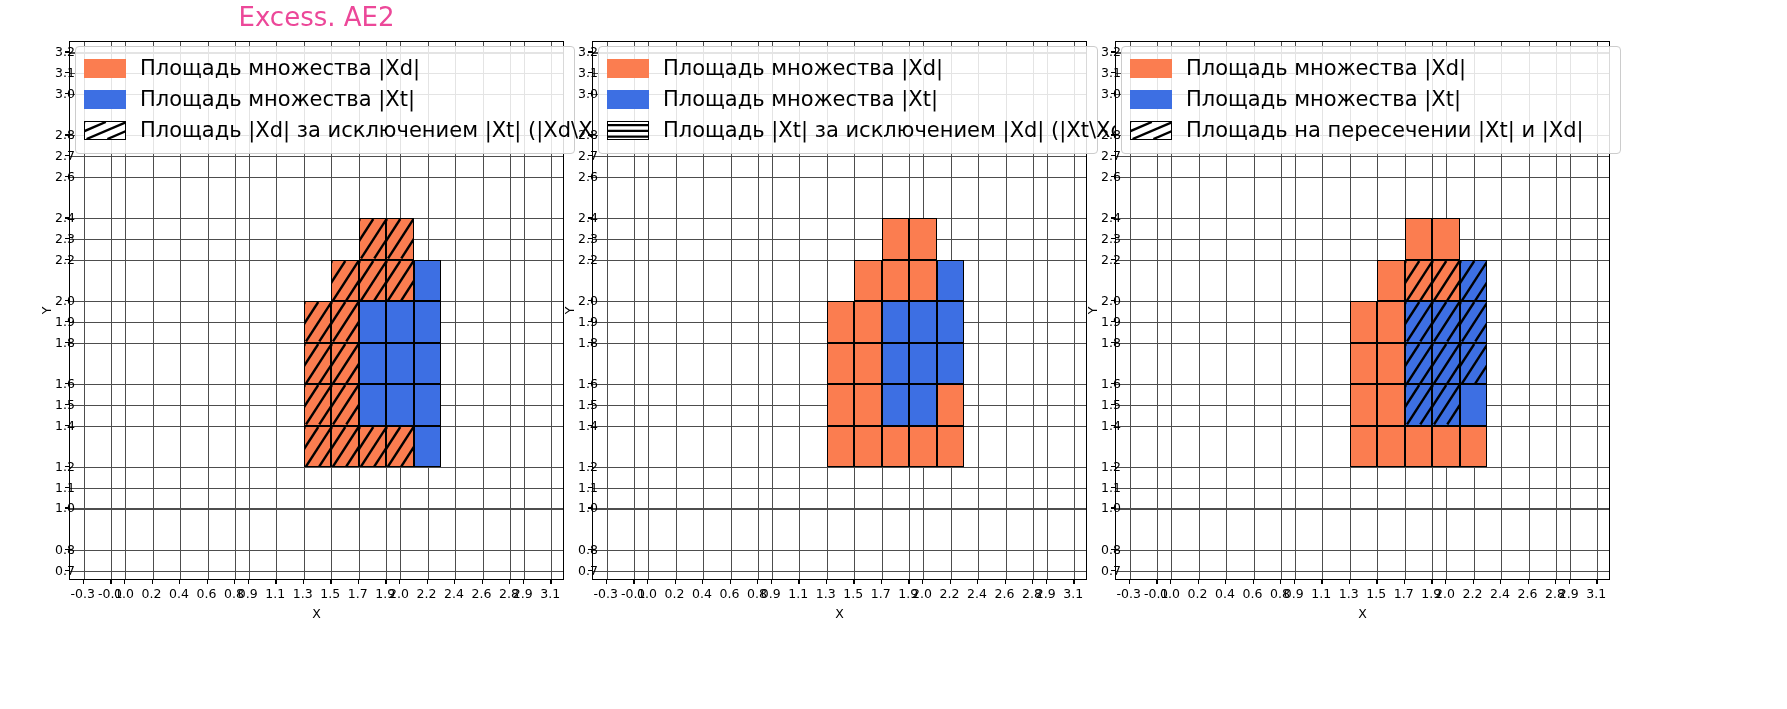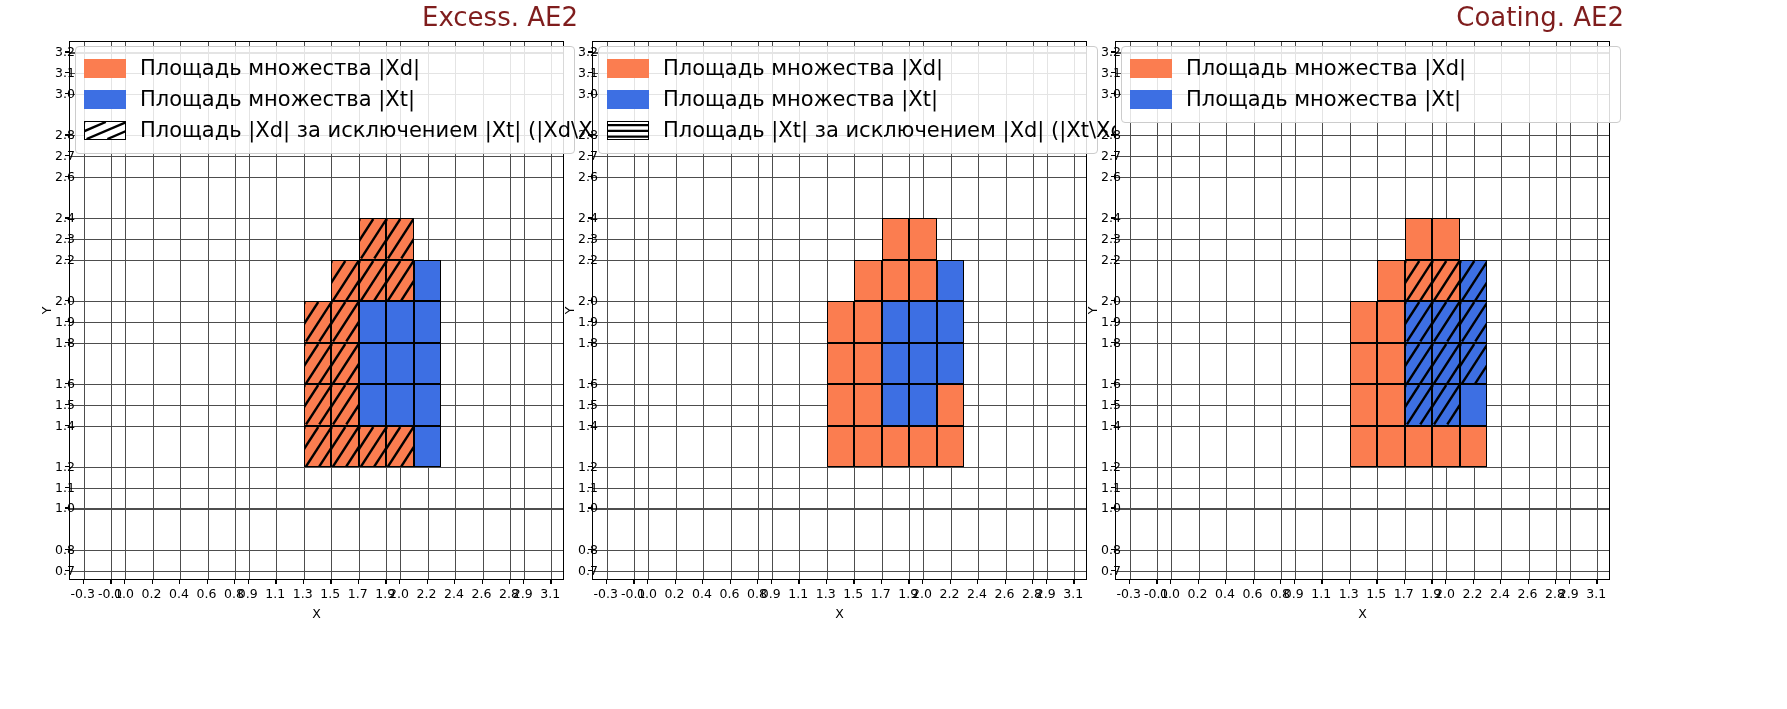--- a/index.html
+++ b/index.html
@@ -1,19 +1,19 @@
 <!DOCTYPE html>
 <html><head>
 <meta charset="utf-8">
 <style>
   html,body{margin:0;padding:0;background:#ffffff;}
   body{width:1787px;height:709px;font-family:"DejaVu Sans","Liberation Sans",sans-serif;}
   #root{position:relative;width:1787px;height:709px;overflow:hidden;}
   .panel{position:absolute;top:0;height:709px;}
-  .panel-title{position:absolute;width:100%;text-align:right;top:2px;font-size:26px;color:#7f1d1d;}
+  .panel-title{position:absolute;width:100%;text-align:center;top:2px;font-size:26px;color:#ec4899;}
   .plotbox{position:absolute;border:1.6px solid #000;background:#fff;box-sizing:border-box;}
   .gridline{position:absolute;background:#4d4d4d;}
   .gridline.v{width:1.2px;top:0;bottom:0;}
   .gridline.h{height:1.2px;left:0;right:0;}
   .xtick{position:absolute;font-size:12.5px;color:#000;text-align:center;transform:translateX(-50%);white-space:nowrap;}
   .ytick{position:absolute;font-size:12.5px;color:#000;text-align:right;transform:translateY(-50%);white-space:nowrap;}
   .ticklineX{position:absolute;width:1.3px;height:4px;background:#000;}
   .ticklineY{position:absolute;height:1.3px;width:4px;background:#000;}
   .axlabel-x{position:absolute;font-size:12.5px;color:#000;text-align:center;transform:translateX(-50%);}
   .axlabel-y{position:absolute;font-size:12.5px;color:#000;transform:rotate(-90deg) translateX(50%);transform-origin:100% 50%;}
@@ -526,21 +526,20 @@
               <line x1="0" y1="18" x2="100" y2="18" stroke="#000" stroke-width="2.2" vector-effect="non-scaling-stroke"></line>
               <line x1="0" y1="52" x2="100" y2="52" stroke="#000" stroke-width="2.2" vector-effect="non-scaling-stroke"></line>
               <line x1="0" y1="86" x2="100" y2="86" stroke="#000" stroke-width="2.2" vector-effect="non-scaling-stroke"></line>
             </svg>
           </span>
           <span class="legtext">Площадь |Xt| за исключением |Xd| (|Xt\Xd|)</span>
         </div>
       </div>
     </div>
     <div class="panel" style="left: 1101px; width: 523px;">
-      <div class="panel-title">Coating. AE2</div>
       <div class="plotbox" style="left: 14px; top: 41px; width: 495px; height: 539px;">
         <div class="gridline v" style="left: 13.75px;"></div>
         <div class="gridline v" style="left: 41.25px;"></div>
         <div class="gridline v" style="left: 55px;"></div>
         <div class="gridline v" style="left: 82.5px;"></div>
         <div class="gridline v" style="left: 110px;"></div>
         <div class="gridline v" style="left: 137.5px;"></div>
         <div class="gridline v" style="left: 165px;"></div>
         <div class="gridline v" style="left: 178.75px;"></div>
         <div class="gridline v" style="left: 206.25px;"></div>
@@ -796,15 +795,28 @@
       <div class="axlabel-y" style="left: -16px; top: 302.5px;">Y</div>
       <div class="legend" style="left: 20px; top: 46px; width: 500px;">
         <div class="legrow">
           <span class="swatch orange"></span>
           <span class="legtext">Площадь множества |Xd|</span>
         </div>
         <div class="legrow">
           <span class="swatch blue"></span>
           <span class="legtext">Площадь множества  |Xt|</span>
         </div>
+        <div class="legrow">
+          <span class="swatch hatchd">
+            <svg width="100%" height="100%" viewBox="0 0 100 100" preserveAspectRatio="none" style="position: absolute; left: 0px; top: 0px;">
+              <line x1="-100" y1="100" x2="0" y2="0" stroke="#000" stroke-width="2.4" vector-effect="non-scaling-stroke"></line>
+              <line x1="-48" y1="100" x2="52" y2="0" stroke="#000" stroke-width="2.4" vector-effect="non-scaling-stroke"></line>
+              <line x1="4" y1="100" x2="104" y2="0" stroke="#000" stroke-width="2.4" vector-effect="non-scaling-stroke"></line>
+              <line x1="56" y1="100" x2="156" y2="0" stroke="#000" stroke-width="2.4" vector-effect="non-scaling-stroke"></line>
+              <line x1="108" y1="100" x2="208" y2="0" stroke="#000" stroke-width="2.4" vector-effect="non-scaling-stroke"></line>
+              <line x1="160" y1="100" x2="260" y2="0" stroke="#000" stroke-width="2.4" vector-effect="non-scaling-stroke"></line>
+            </svg>
+          </span>
+          <span class="legtext">Площадь на пересечении |Xt| и |Xd|</span>
+        </div>
       </div>
     </div>
   </div>
 
 </body></html>

